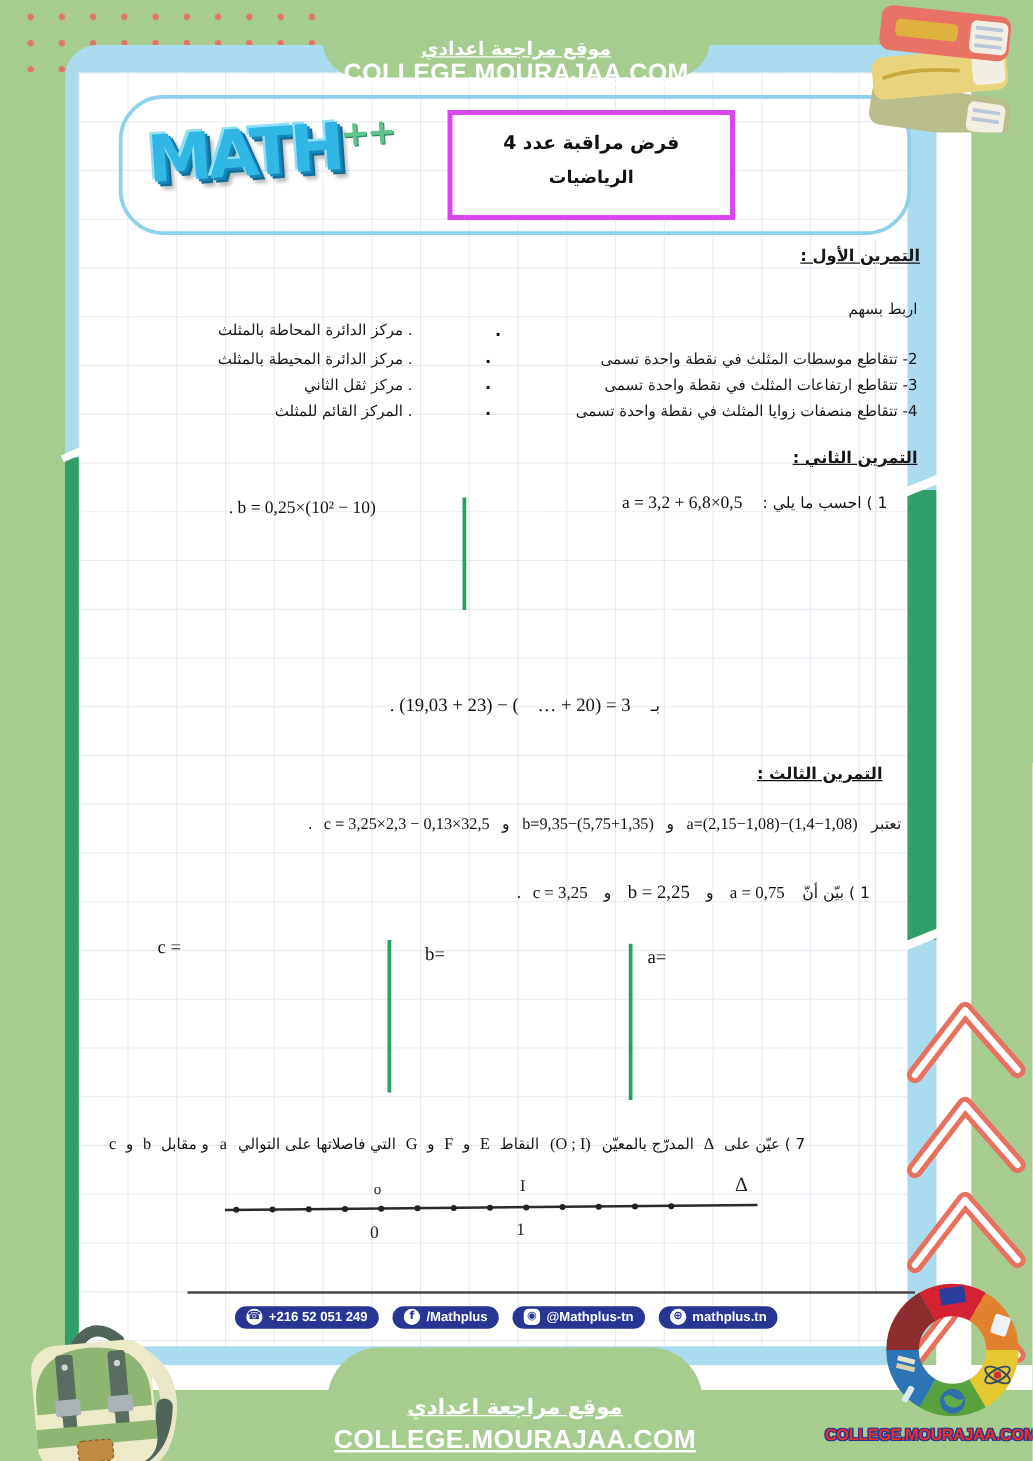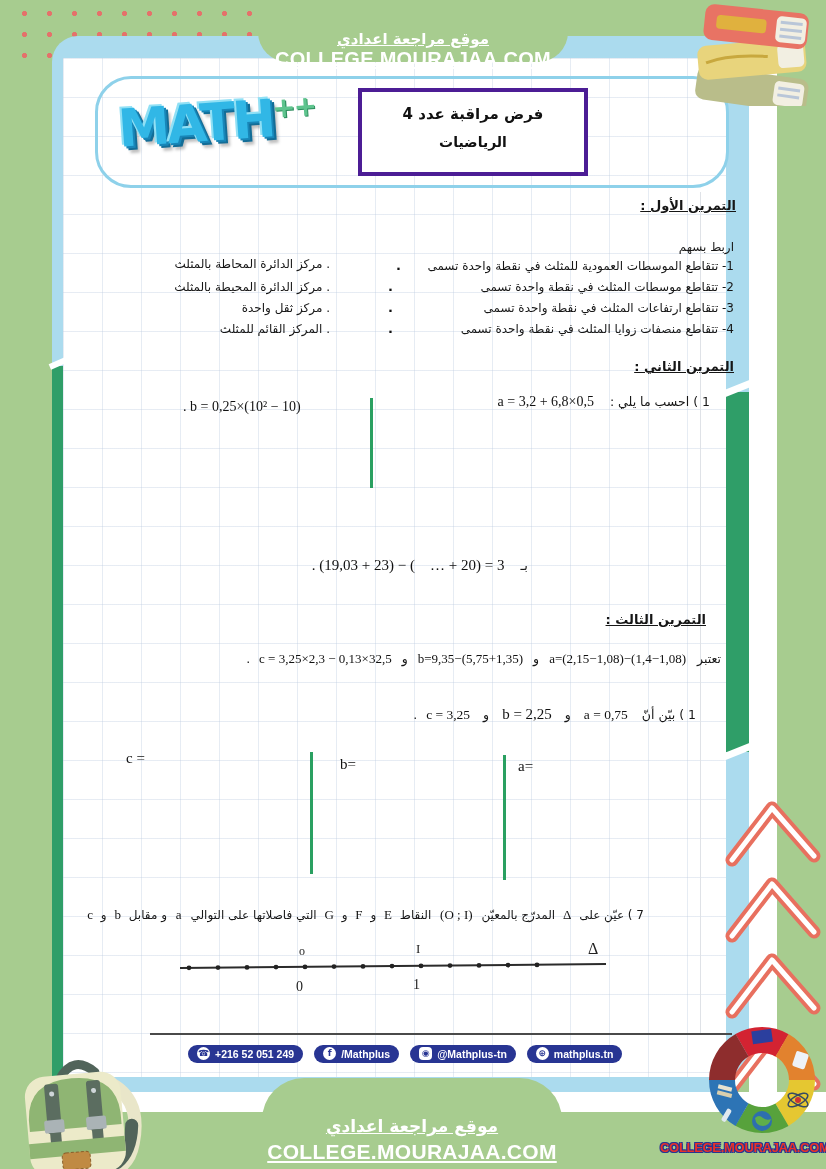--- a/index.html
+++ b/index.html
@@ -30,21 +30,21 @@
   .site-ar{font-weight:bold;font-size:15px;color:#fff;text-decoration:underline;direction:rtl;margin-top:28px;}
   .site-url{font-family:"Liberation Sans",sans-serif;font-weight:bold;font-size:20px;color:#fff;
     text-decoration:underline;letter-spacing:.3px;}
   
   .inner-box{left:95px;top:76px;width:628px;height:106px;border:3px solid #8ed1ea;border-radius:36px;z-index:3;}
   .math-logo{left:118px;top:92px;z-index:4;font-weight:bold;font-size:52px;color:#31b7e6;
     letter-spacing:-3px;transform:rotate(-4deg);
     text-shadow:-2px -2px 0 #90e0f5,2px 2px 0 #1886b8,4px 4px 0 #136d97,6px 7px 3px rgba(0,0,0,.25);}
   .math-plus{font-size:28px;color:#5fc48e;vertical-align:18px;letter-spacing:-2px;
     text-shadow:1px 1px 0 #2f8f5f;}
-  .title-box{left:358px;top:88px;width:222px;height:80px;border:4px solid #4c1d95;background:#fff;
+  .title-box{left:358px;top:88px;width:222px;height:80px;border:4px solid #d946ef;background:#fff;
     z-index:4;text-align:center;direction:rtl;}
   .title-box .l1{margin-top:13px;font-size:15px;font-weight:bold;color:#111;}
   .title-box .l2{margin-top:11px;font-size:14px;font-weight:bold;color:#111;}
   
   .ar{direction:rtl;color:#161616;font-size:12px;}
   .heading{font-weight:bold;text-decoration:underline;font-size:13px;}
   .math{direction:ltr;unicode-bidi:isolate;font-family:"Liberation Serif",serif;color:#111;}
   .gline{width:3px;background:#2aa061;z-index:4;}
   .conn-dot{font-weight:bold;color:#111;font-size:13px;z-index:4;}
   .scanline{left:150px;top:1033px;width:582px;height:2px;background:#4a4a4a;z-index:4;}
@@ -115,31 +115,30 @@
 
   <div class="abs inner-box"></div>
   <div class="abs math-logo nowrap"><span>MATH</span><span class="math-plus">++</span></div>
   <div class="abs title-box">
     <div class="l1">فرض مراقبة عدد 4</div>
     <div class="l2">الرياضيات</div>
   </div>
 
   <div class="abs ar heading nowrap" style="right:90px;top:198px;z-index:4;">التمرين الأول :</div>
   <div class="abs ar nowrap" style="right:92px;top:240px;z-index:4;">اربط بسهم</div>
-  <div class="abs ar nowrap" style="right:92px;top:259px;z-index:4;">1- تتقاطع الموسطات العمودية للمثلث في نقطة واحدة تسمى</div>
   <div class="abs ar nowrap" style="right:92px;top:280px;z-index:4;">2- تتقاطع موسطات المثلث في نقطة واحدة تسمى</div>
   <div class="abs ar nowrap" style="right:92px;top:301px;z-index:4;">3- تتقاطع ارتفاعات المثلث في نقطة واحدة تسمى</div>
   <div class="abs ar nowrap" style="right:92px;top:322px;z-index:4;">4- تتقاطع منصفات زوايا المثلث في نقطة واحدة تسمى</div>
   <span class="abs conn-dot" style="left:396px;top:258px;">.</span>
   <span class="abs conn-dot" style="left:388px;top:279px;">.</span>
   <span class="abs conn-dot" style="left:388px;top:300px;">.</span>
   <span class="abs conn-dot" style="left:388px;top:321px;">.</span>
   <div class="abs ar nowrap" style="right:496px;top:257px;z-index:4;">. مركز الدائرة المحاطة بالمثلث</div>
   <div class="abs ar nowrap" style="right:496px;top:280px;z-index:4;">. مركز الدائرة المحيطة بالمثلث</div>
-  <div class="abs ar nowrap" style="right:496px;top:301px;z-index:4;">. مركز ثقل واحدة</div>
+  <div class="abs ar nowrap" style="right:496px;top:301px;z-index:4;">. مركز ثقل الثاني</div>
   <div class="abs ar nowrap" style="right:496px;top:322px;z-index:4;">. المركز القائم للمثلث</div>
 
   <div class="abs ar heading nowrap" style="right:92px;top:359px;z-index:4;">التمرين الثاني :</div>
   <div class="abs ar nowrap" style="right:116px;top:394px;z-index:4;font-size:12.5px;">
     <span>1 ) احسب ما يلي :</span>
     <span class="math" style="font-size:14px;margin-right:12px;">a = 3,2 + 6,8×0,5</span>
   </div>
   <div class="abs math nowrap" style="left:183px;top:399px;font-size:14px;z-index:4;">. b = 0,25×(10² − 10)</div>
   <div class="abs gline" style="left:370px;top:398px;height:90px;"></div>
   <div class="abs ar nowrap" style="right:298px;top:557px;z-index:4;font-size:13px;">

